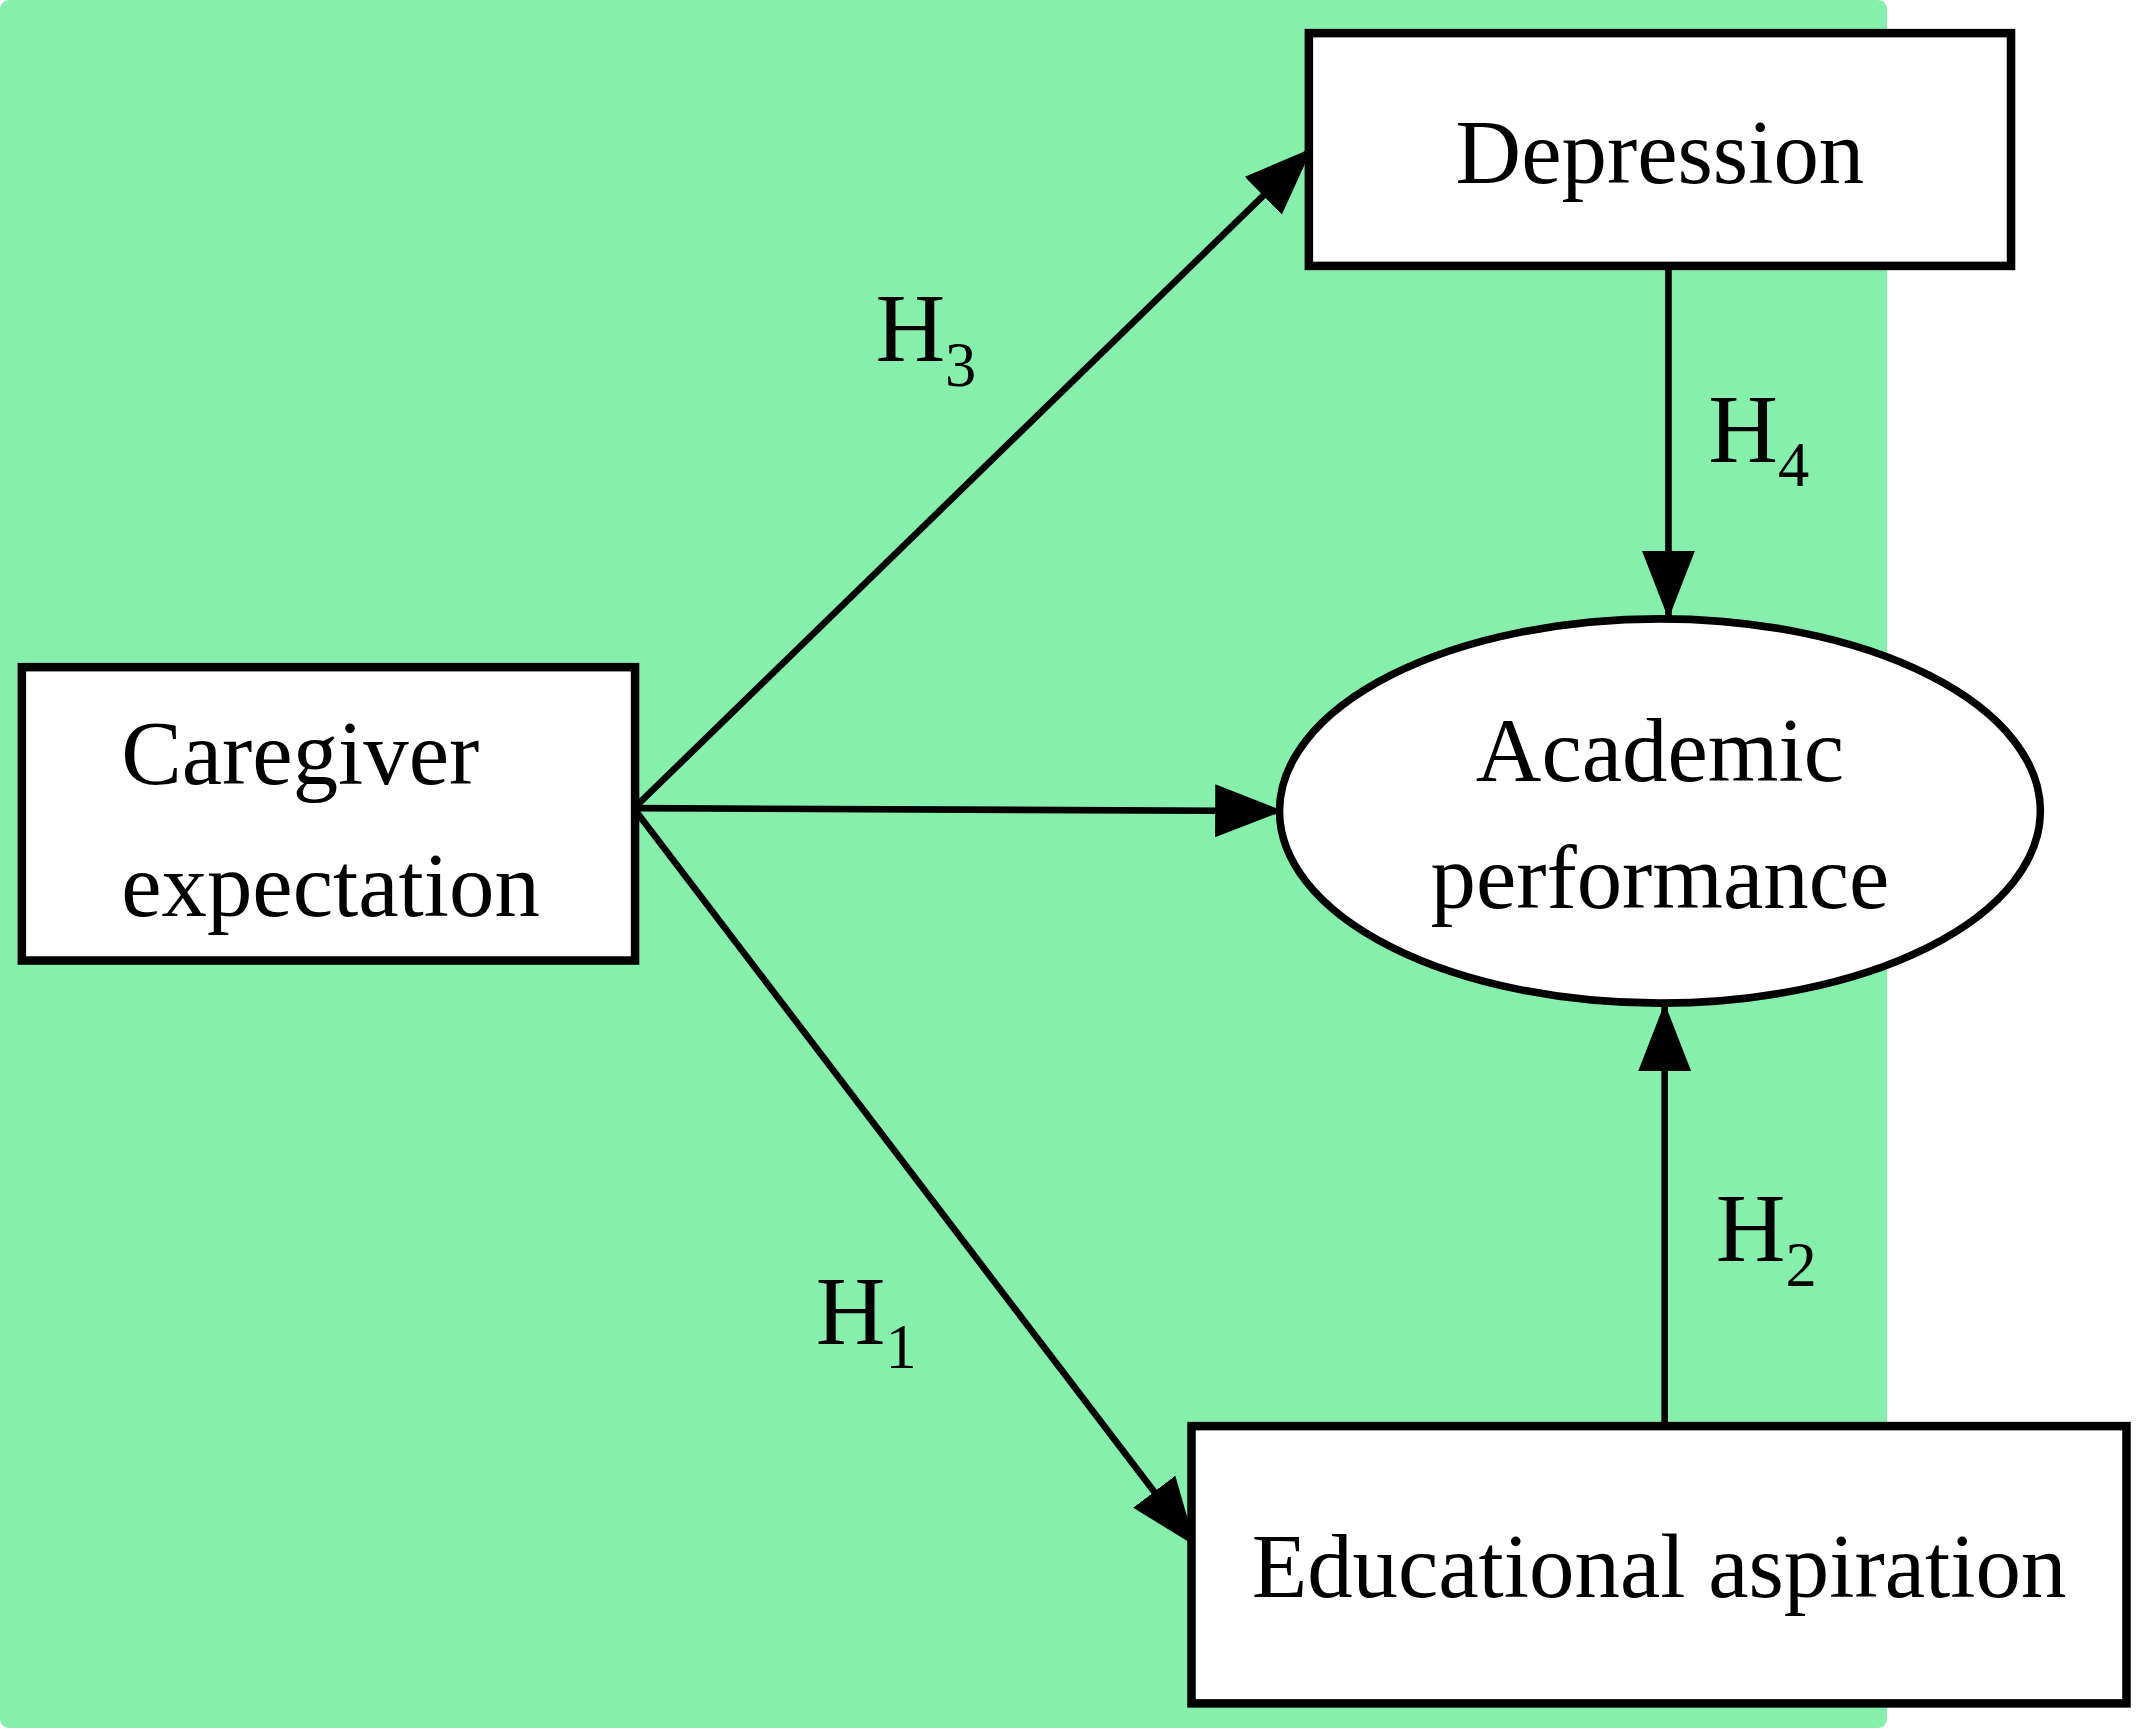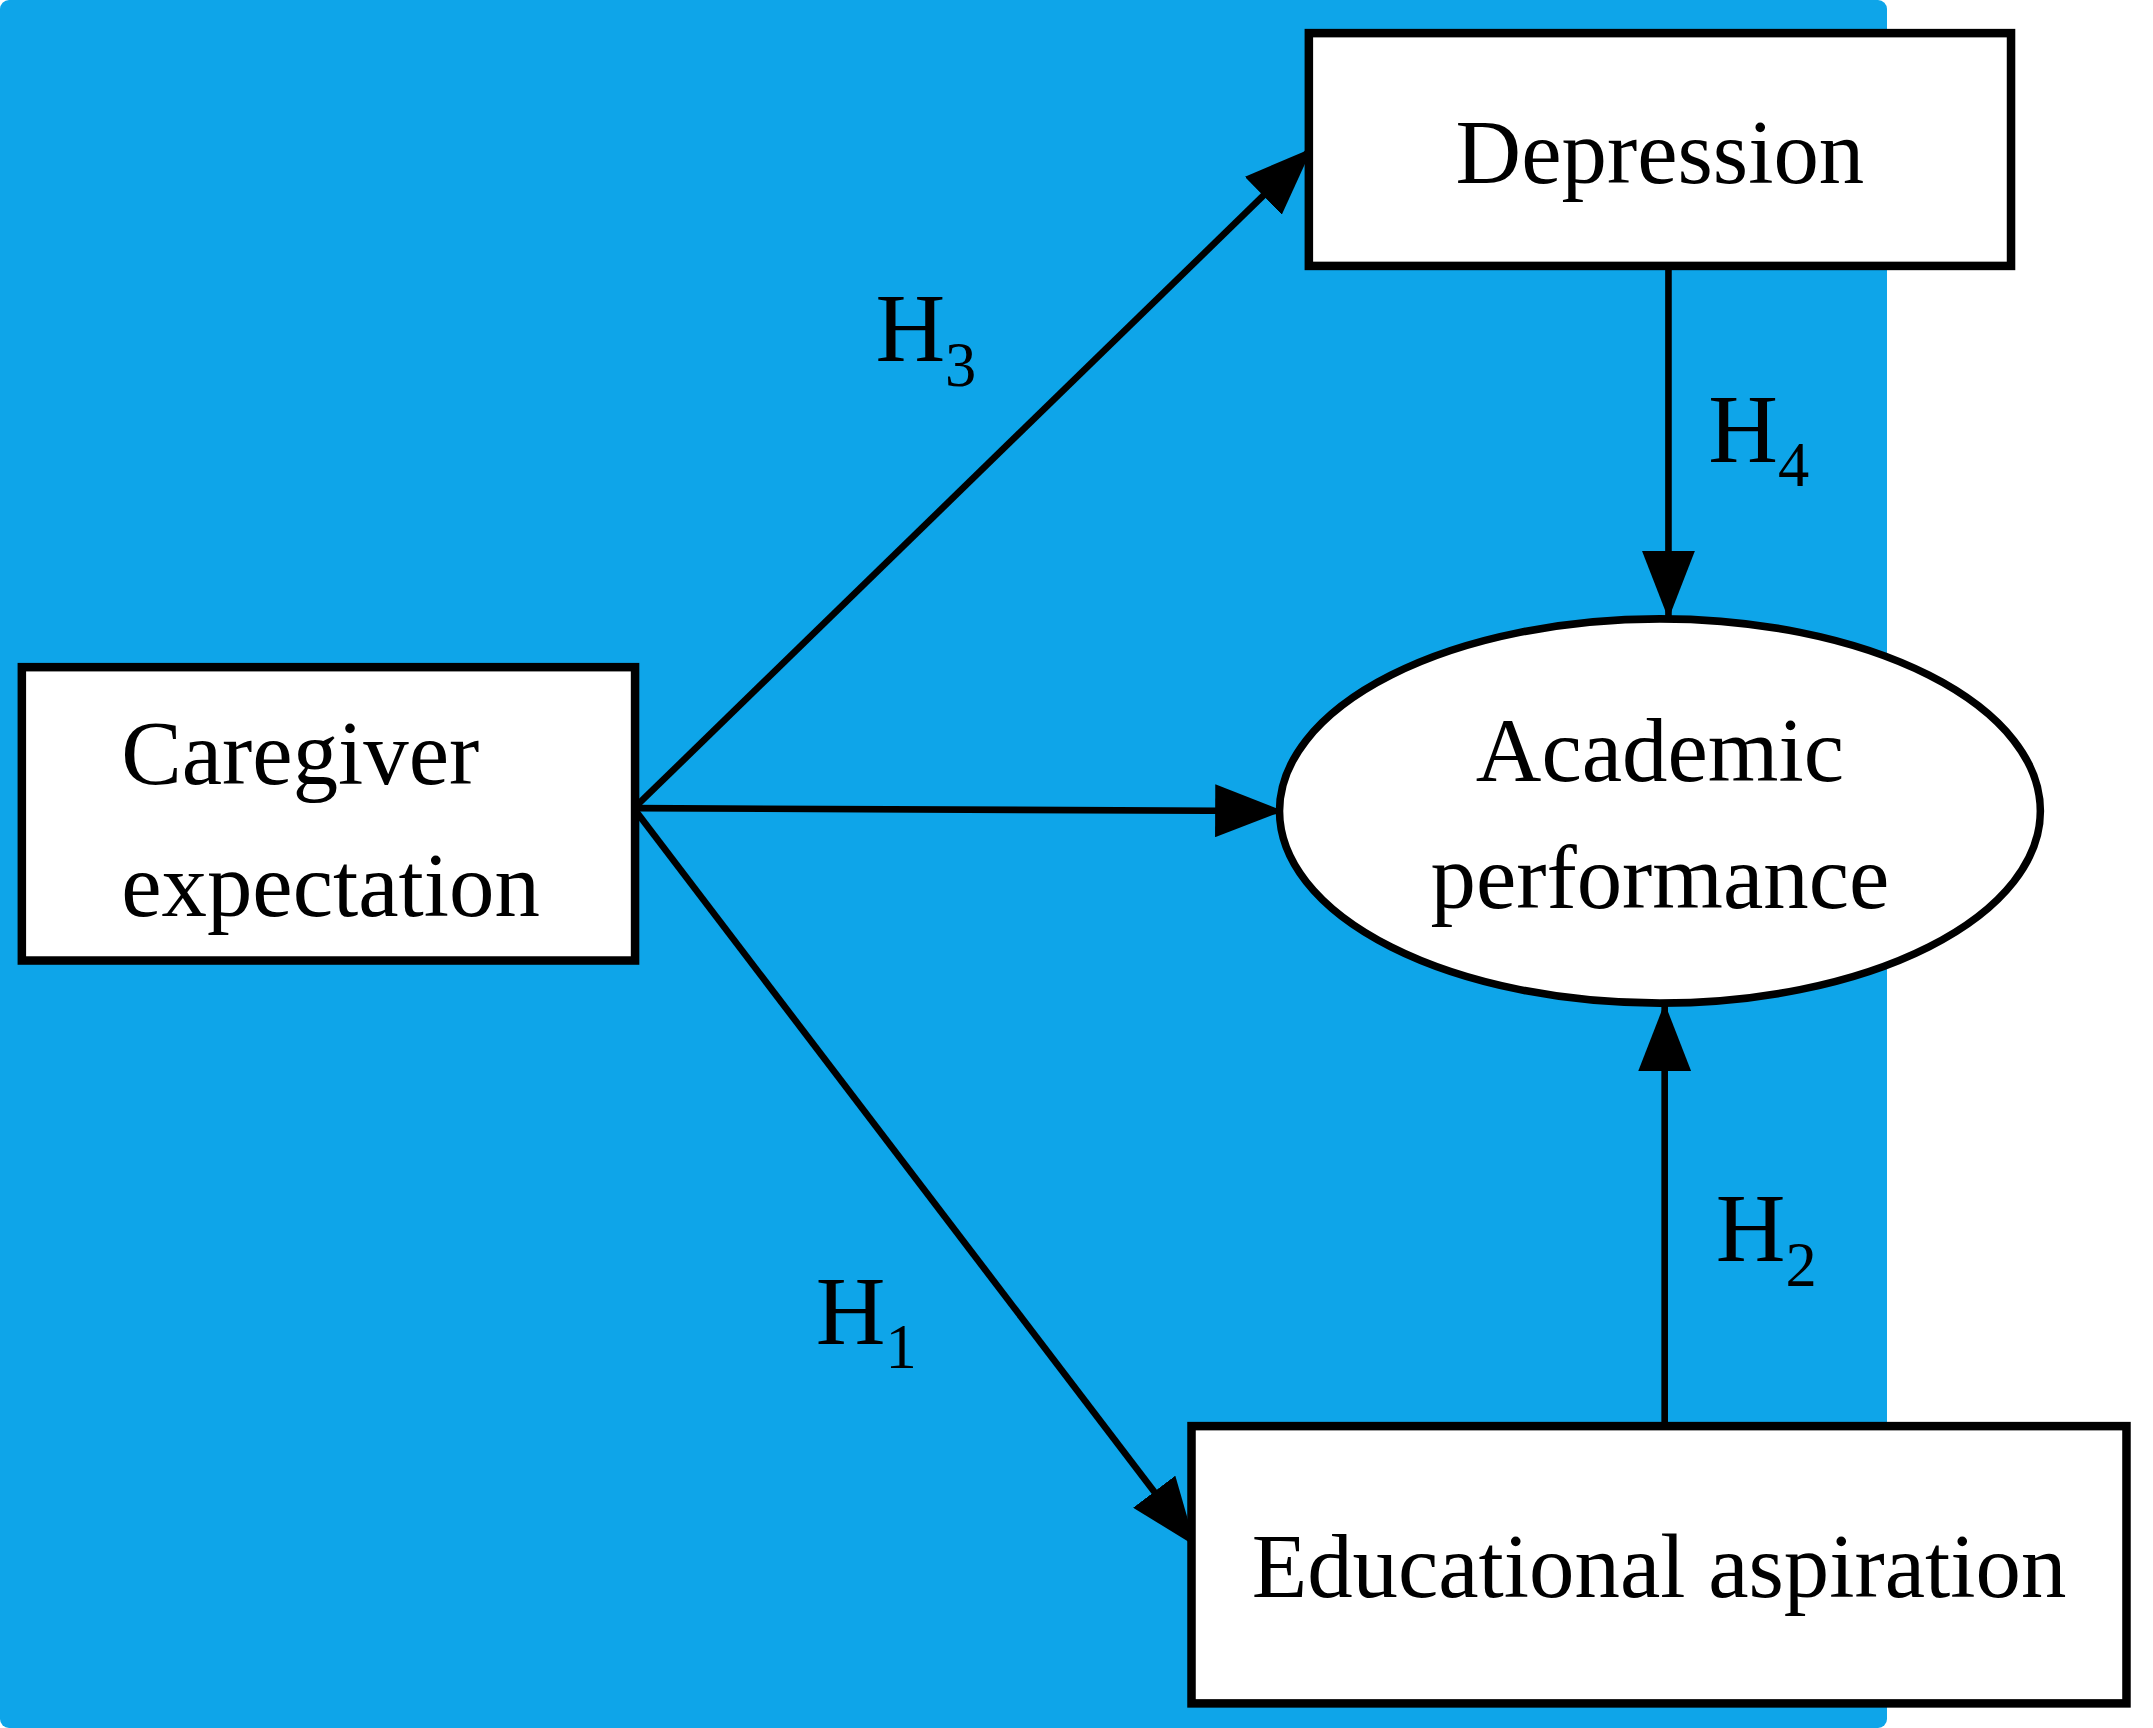--- a/index.html
+++ b/index.html
@@ -3,21 +3,21 @@
 <meta charset="utf-8">
 <style>
   html, body {
     margin: 0;
     padding: 0;
     background: #ffffff;
   }
   .diagram-wrap {
     width: 1887px;
     height: 1728px;
-    background: #0ea5e9;
+    background: #86efac;
     position: relative;
     border-radius: 9px;
   }
   svg {
     display: block;
   }
   .node-label, .edge-label {
     font-family: "Liberation Serif", "DejaVu Serif", serif;
     fill: #000000;
   }

